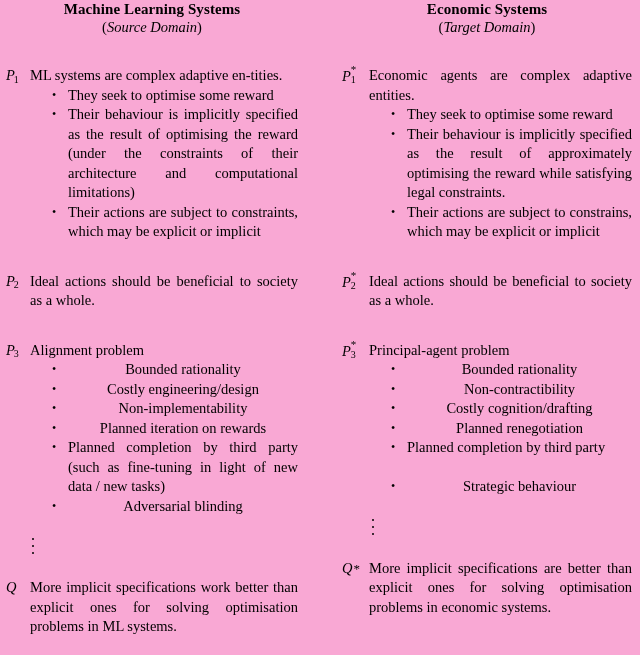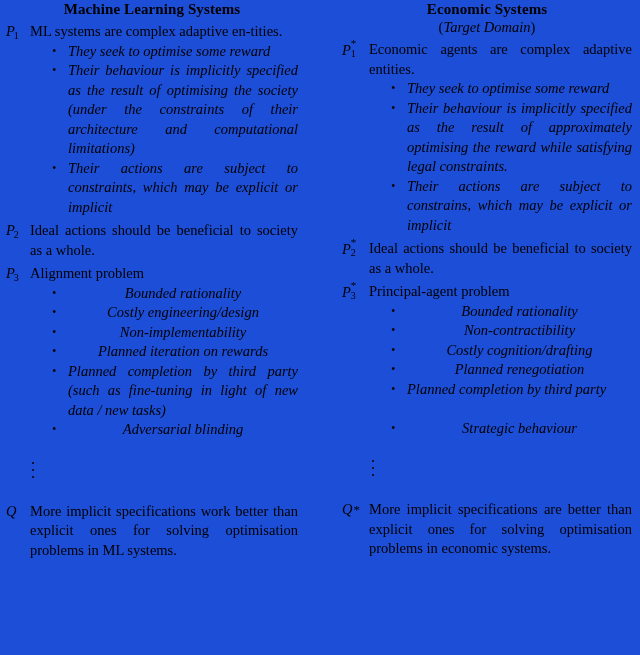--- a/index.html
+++ b/index.html
@@ -12,21 +12,21 @@
     height: 655px;
     font-family: "Liberation Serif", "DejaVu Serif", serif;
     color: #000000;
     overflow: hidden;
   }
 
   #page {
     position: relative;
     width: 640px;
     height: 655px;
-    background: #1d4ed8;
+    background: #f9a8d4;
   }
 
   .columns {
     display: flex;
     flex-direction: row;
     width: 640px;
   }
 
   .col {
     width: 320px;
@@ -52,21 +52,21 @@
     font-size: 14.5px;
     line-height: 18px;
   }
   .heading-sub .paren { font-style: normal; }
 
   
   .prop {
     display: flex;
     flex-direction: row;
     align-items: flex-start;
-    margin-top: 4px;
+    margin-top: 30px;
   }
 
   .prop-label {
     flex: 0 0 auto;
     font-style: italic;
     font-size: 14.5px;
     line-height: 19.5px;
     white-space: nowrap;
     padding-top: 0px;
   }
@@ -119,21 +119,20 @@
     text-justify: inter-word;
     hyphens: manual;
     margin: 0;
   }
 
   
   ul.bullets {
     list-style: none;
     margin: 0;
     padding: 0 0 0 22px;
-    font-style: italic;
   }
   ul.bullets li {
     position: relative;
     font-size: 14.5px;
     line-height: 19.5px;
     text-align: justify;
     text-justify: inter-word;
     padding-left: 16px;
     margin: 0;
   }
@@ -172,29 +171,30 @@
 </head>
 <body>
 
 <div id="page">
   <div class="columns">
 
     <div class="col left">
 
       <div class="heading-block">
         <div class="heading-title">Machine Learning Systems</div>
+        <div class="heading-sub"><span class="paren">(</span><span>Source Domain</span><span class="paren">)</span></div>
       </div>
 
       <div class="prop">
         <div class="prop-label"><span>P</span><sub>1</sub></div>
         <div class="prop-body">
           <p class="para">ML systems are complex adaptive en-tities.</p>
           <ul class="bullets">
             <li>They seek to optimise some reward</li>
-            <li>Their behaviour is implicitly specified as the result of optimising the society (under the constraints of their architecture and computational limitations)</li>
+            <li>Their behaviour is implicitly specified as the result of optimising the reward (under the constraints of their architecture and computational limitations)</li>
             <li>Their actions are subject to constraints, which may be explicit or implicit</li>
           </ul>
         </div>
       </div>
 
       <div class="prop">
         <div class="prop-label"><span>P</span><sub>2</sub></div>
         <div class="prop-body">
           <p class="para">Ideal actions should be beneficial to society as a whole.</p>
         </div>

